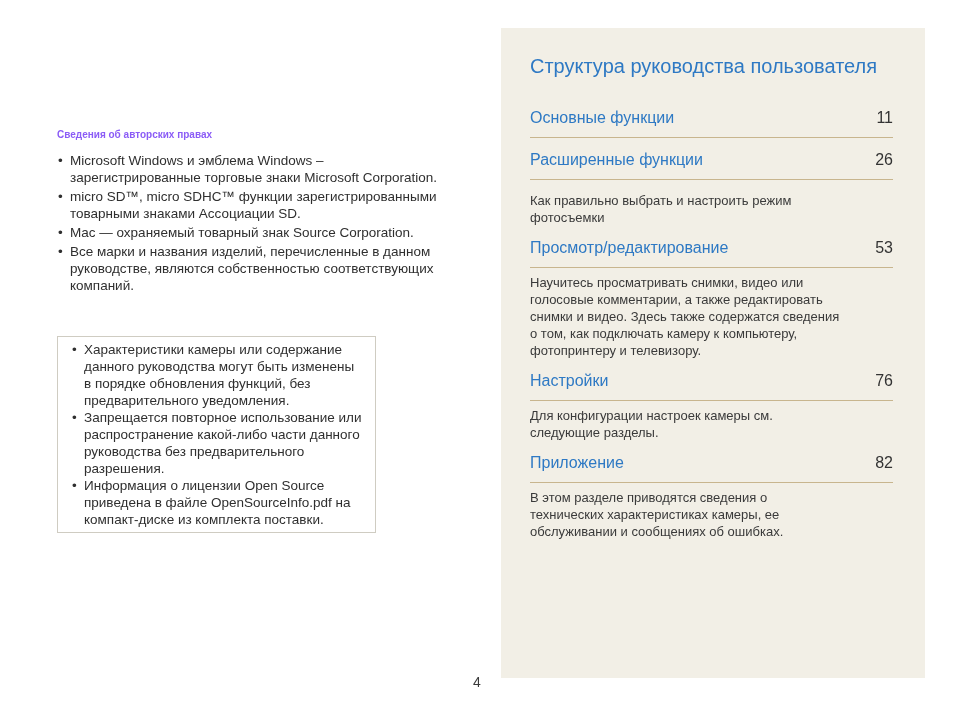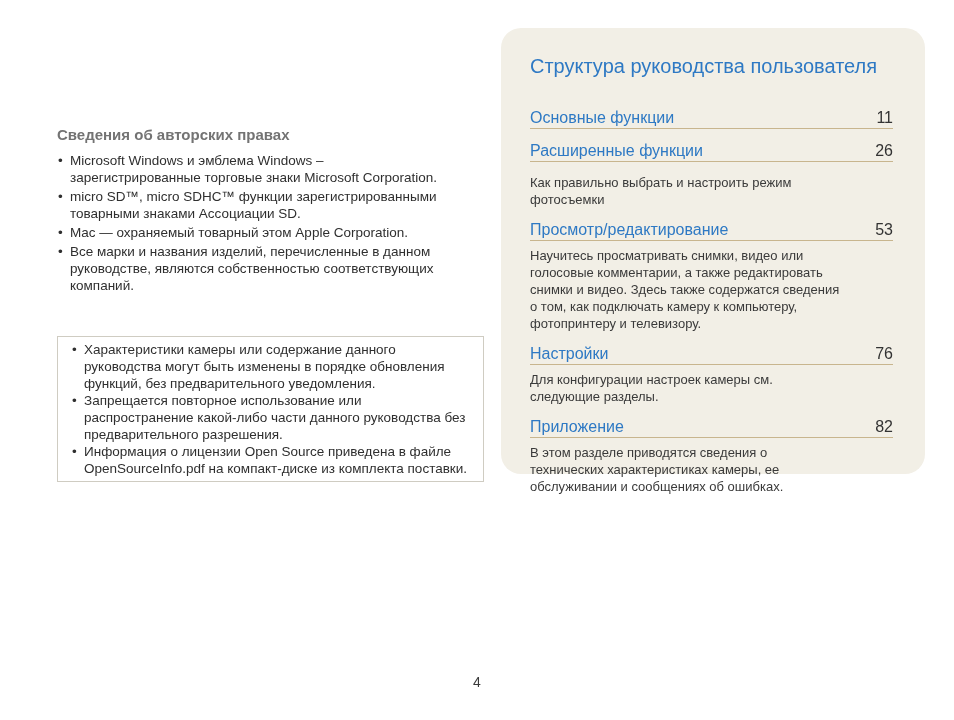--- a/index.html
+++ b/index.html
@@ -17,60 +17,59 @@
     color: var(--text-dark);
     overflow: hidden;
   }
   .page { position: relative; width: 954px; height: 720px; }
 
   
   .left-col {
     position: absolute; left: 57px; top: 126px; width: 398px;
   }
   .left-col h2 {
-    font-size: 15px; line-height: 17px; font-weight: bold; color: #737373;
+    font-size: 10px; line-height: 17px; font-weight: bold; color: #8b5cf6;
     margin-bottom: 9px;
   }
   ul.bullets { list-style: none; }
   ul.bullets li {
     position: relative;
     padding-left: 13px;
     font-size: 13.5px; line-height: 17px;
     margin-bottom: 2px;
     color: var(--text-dark);
   }
   ul.bullets li::before {
     content: "\2022";
     position: absolute; left: 1px; top: 0;
   }
   .note-box {
-    position: absolute; left: 57px; top: 336px; width: 427px;
+    position: absolute; left: 57px; top: 336px; width: 319px;
     border: 1px solid var(--box-border);
     background: #ffffff;
     padding: 4px 11px 4px 13px;
   }
   .note-box ul.bullets li { margin-bottom: 0; }
 
   
   .toc-panel {
-    position: absolute; left: 501px; top: 28px; width: 424px; height: 446px;
+    position: absolute; left: 501px; top: 28px; width: 424px; height: 650px;
     background: var(--panel-bg);
     padding: 26px 32px 0 29px;
-    border-radius: 20px;
   }
   .toc-title {
     font-size: 20px; line-height: 25px; font-weight: normal;
     color: var(--accent-blue);
     margin-bottom: 29px;
   }
   .toc-entry { margin-top: 12px; }
   .toc-row {
     display: flex; justify-content: space-between; align-items: baseline;
     font-size: 16px; line-height: 19px;
-    padding-bottom: 1px;
+    padding-bottom: 10px;
     border-bottom: 1px solid var(--rule-tan);
     cursor: pointer;
   }
   .toc-row .toc-name { color: var(--accent-blue); }
   .toc-row .toc-page { color: #333333; }
   .toc-desc {
     margin-top: 6px;
     max-width: 312px;
     font-size: 13px; line-height: 17px;
     color: #3a3a3a;
@@ -86,21 +85,21 @@
 </head>
 <body>
 
 <div class="page">
 
   <section class="left-col">
     <h2>Сведения об авторских правах</h2>
     <ul class="bullets">
       <li>Microsoft Windows и эмблема Windows – зарегистрированные торговые знаки Microsoft Corporation.</li>
       <li>micro SD™, micro SDHC™ функции зарегистрированными товарными знаками Ассоциации SD.</li>
-      <li>Mac — охраняемый товарный этом Apple Corporation.</li>
+      <li>Mac — охраняемый товарный знак Source Corporation.</li>
       <li>Все марки и названия изделий, перечисленные в данном руководстве, являются собственностью соответствующих компаний.</li>
     </ul>
   </section>
 
   <aside class="note-box">
     <ul class="bullets">
       <li>Характеристики камеры или содержание данного руководства могут быть изменены в порядке обновления функций, без предварительного уведомления.</li>
       <li>Запрещается повторное использование или распространение какой-либо части данного руководства без предварительного разрешения.</li>
       <li>Информация о лицензии Open Source приведена в файле OpenSourceInfo.pdf на компакт-диске из комплекта поставки.</li>
     </ul>

